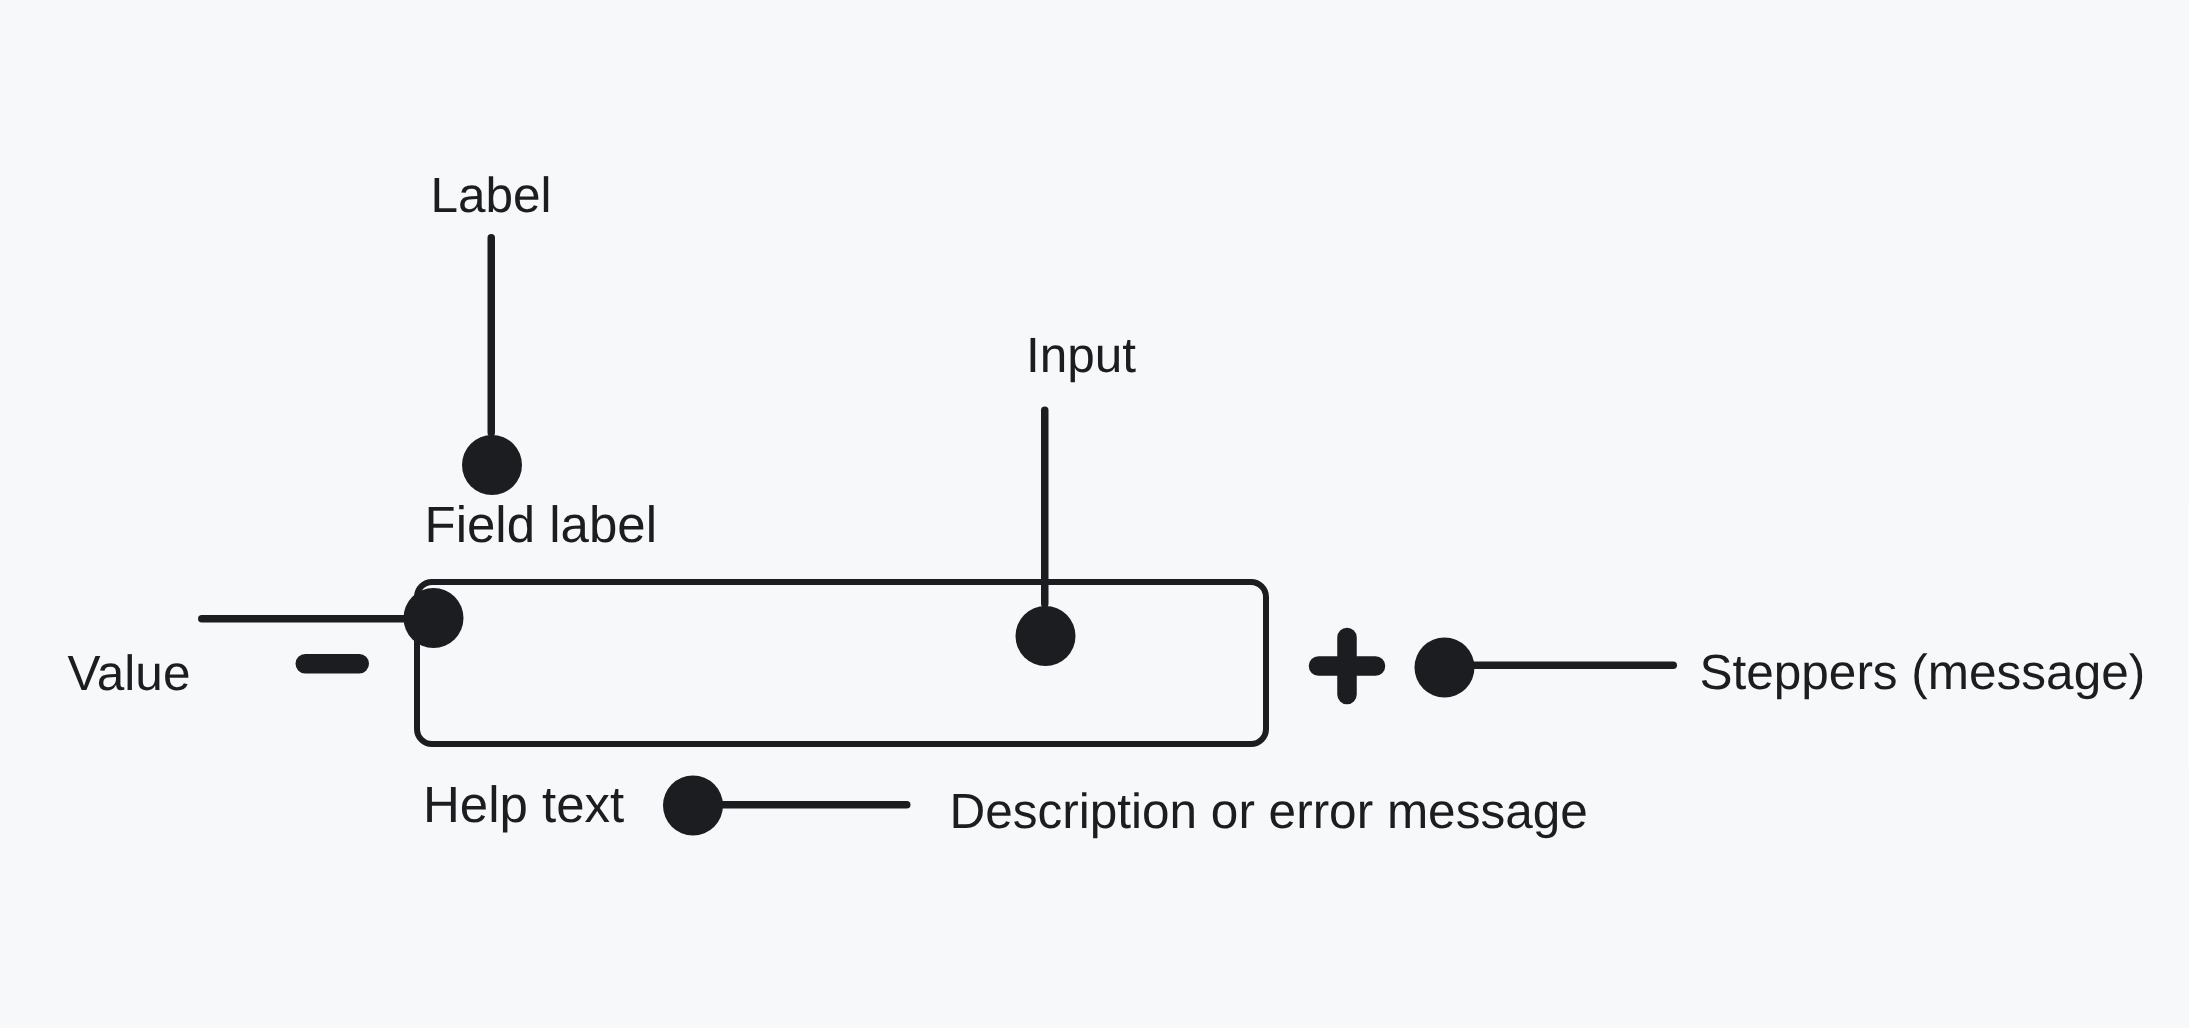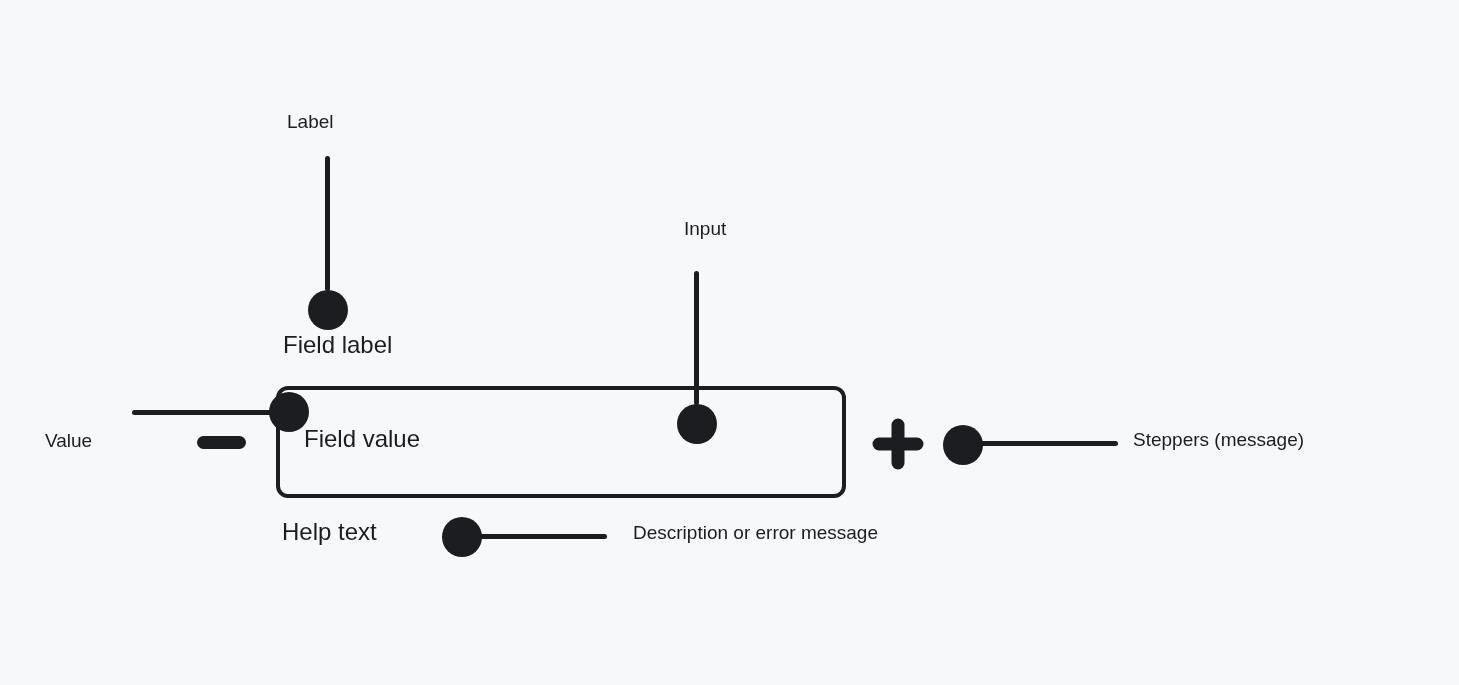--- a/index.html
+++ b/index.html
@@ -14,29 +14,29 @@
     height: 685px;
     background: var(--bg);
     font-family: "Liberation Sans", sans-serif;
     color: var(--ink);
     overflow: hidden;
   }
   .abs { position: absolute; }
 
   
   .ann-text {
-    font-size: 19px;
+    font-size: 33px;
     line-height: 1.15;
     color: var(--ink);
     white-space: nowrap;
   }
 
   
   .ui-text {
-    font-size: 24px;
+    font-size: 34px;
     line-height: 1.15;
     color: var(--ink);
     white-space: nowrap;
   }
 
   
   .line-v { width: 5px; background: var(--ink); border-radius: 2.5px; }
   .line-h { height: 5px; background: var(--ink); border-radius: 2.5px; }
 
   
@@ -74,21 +74,20 @@
   <div class="abs ann-text" style="left:287px; top:111px;">Label</div>
   <div class="abs line-v" style="left:325px; top:156px; height:135px;"></div>
   <div class="abs dot" style="left:308px; top:290px;"></div>
 
   <div class="abs ann-text" style="left:656px; top:218px;margin-left:28px;">Input</div>
   <div class="abs line-v" style="left:694px; top:271px; height:134px;"></div>
 
   <div class="abs ui-text" style="left:283px; top:331px;">Field label</div>
 
   <div class="abs field-box"></div>
-  <div class="abs ui-text" style="left:304px; top:425px;">Field value</div>
 
   <div class="abs dot" style="left:677px; top:404px;"></div>
 
   <div class="abs ann-text" style="left:45px; top:398px;margin-top:32px;">Value</div>
   <div class="abs line-h" style="left:132px; top:410px; width:150px;"></div>
   <div class="abs dot" style="left:269px; top:392px;"></div>
 
   <div class="abs minus-bar"></div>
 
   <div class="abs plus-holder">

